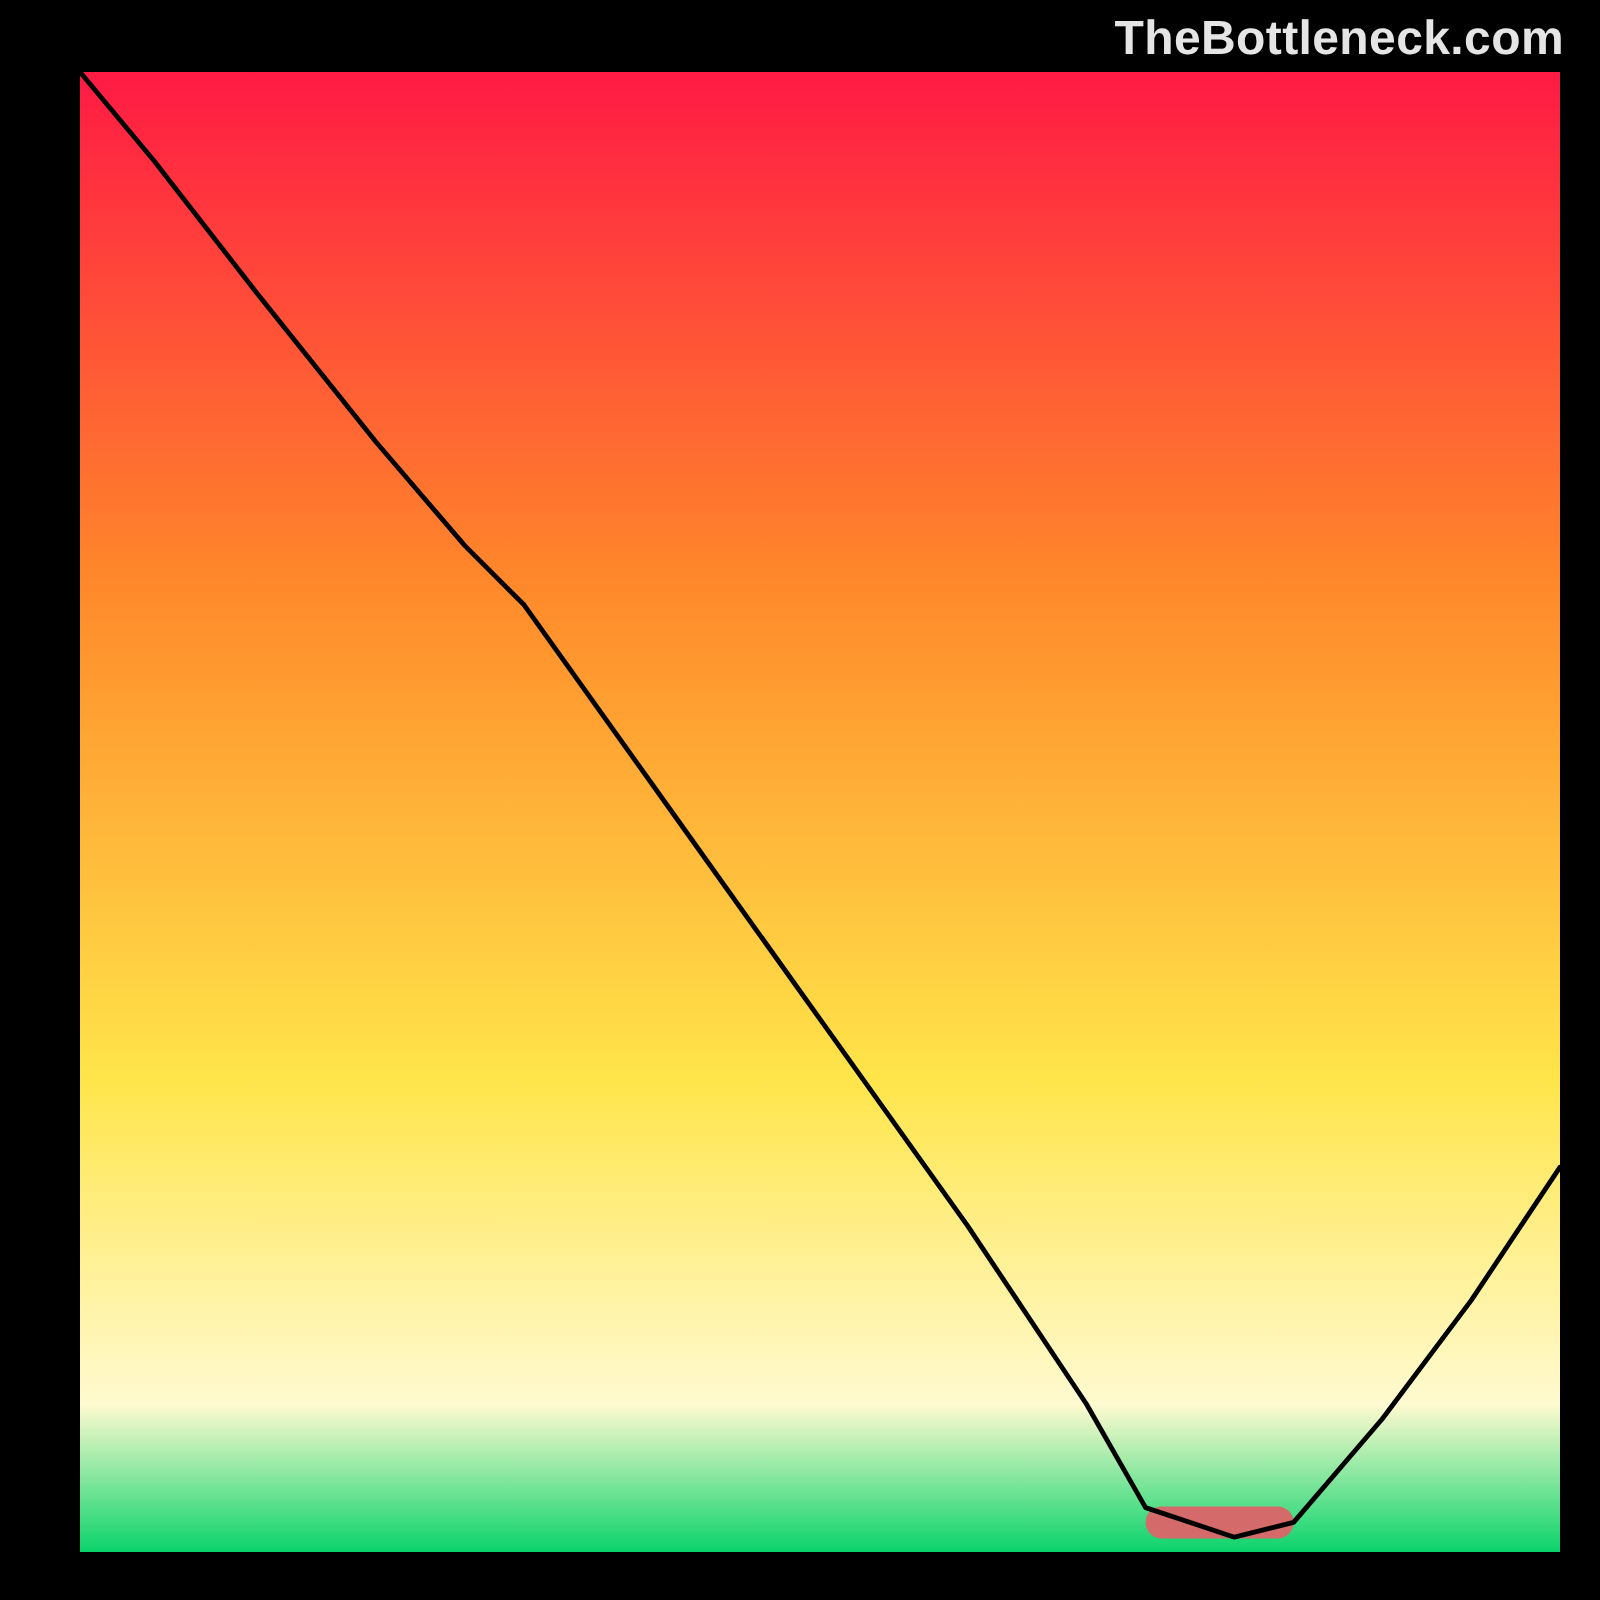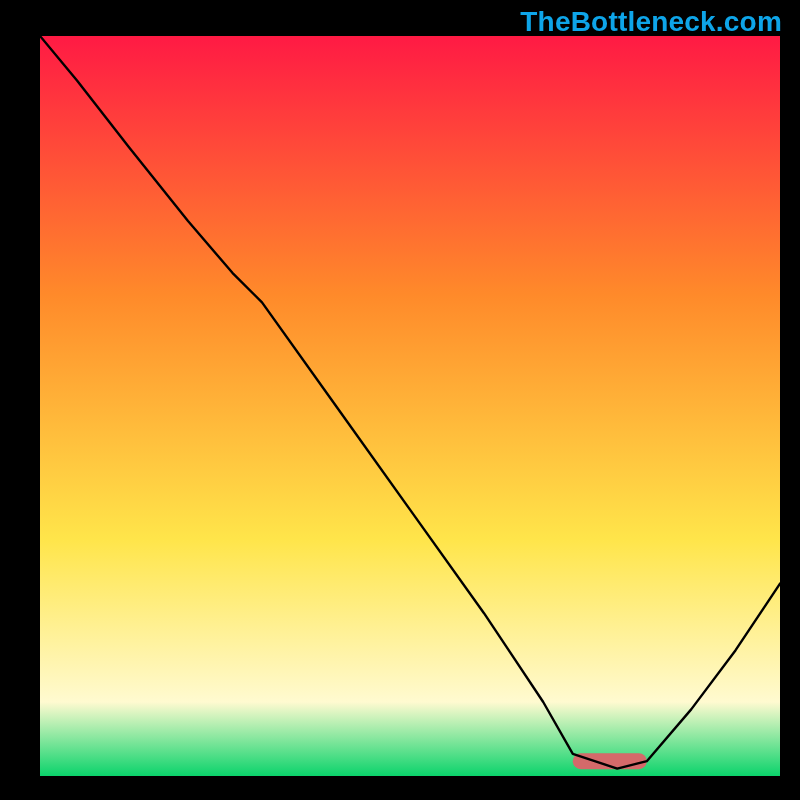--- a/index.html
+++ b/index.html
@@ -13,22 +13,22 @@
   }
   .frame {
     position: relative;
     width: 800px;
     height: 800px;
   }
   .watermark {
     position: absolute;
     top: 6px;
     right: 18px;
-    color: #0ea5e9;
-    font-size: 28px;
+    color: #e5e5e5;
+    font-size: 24px;
     font-weight: 600;
     letter-spacing: 0.2px;
     z-index: 10;
   }
   .plot-wrap {
     position: absolute;
     left: 40px;
     top: 36px;
     width: 740px;
     height: 740px;

